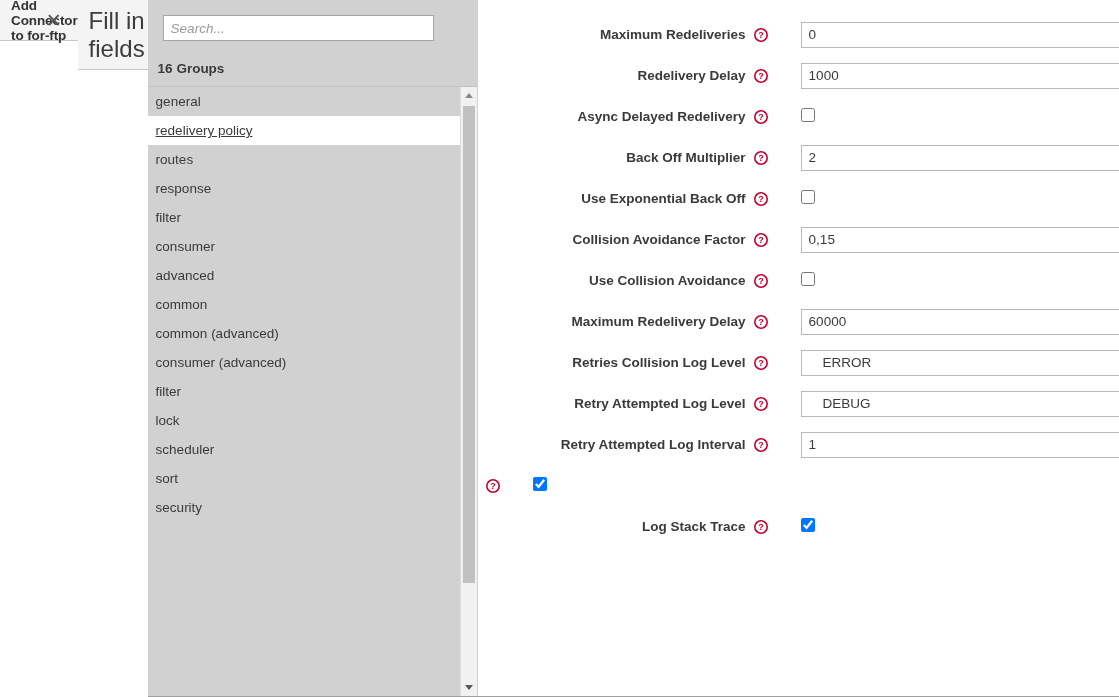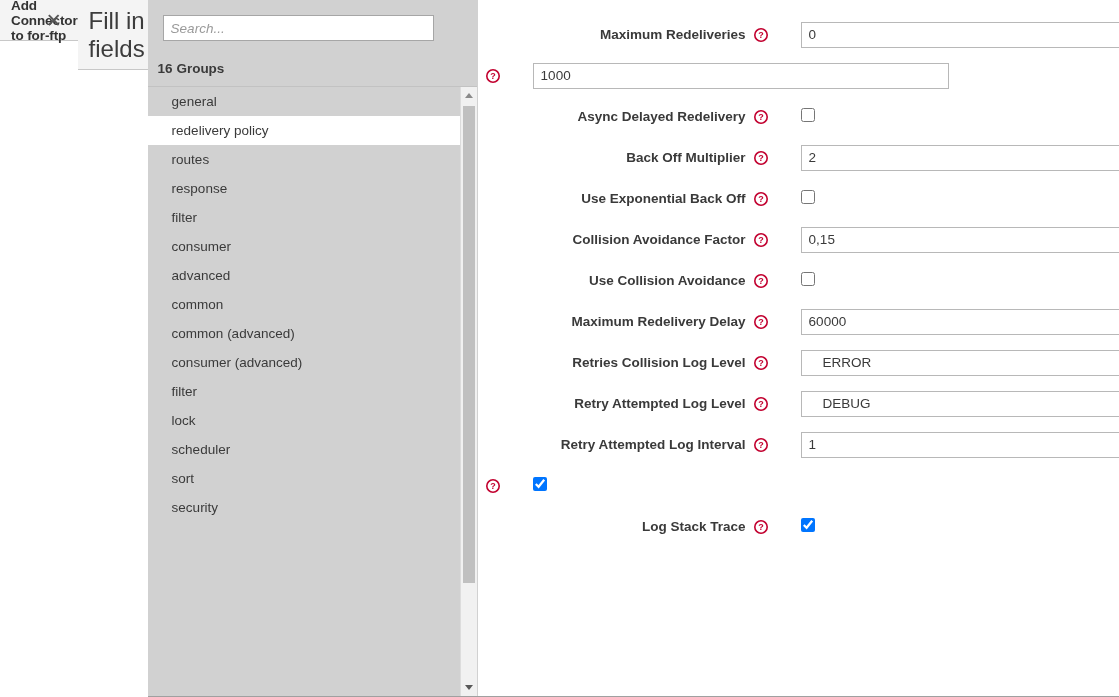--- a/index.html
+++ b/index.html
@@ -108,29 +108,30 @@
     border-top: 1px solid #c2c2c2;
   }
   .group-list {
     flex: 1 1 auto;
     overflow: hidden;
     background: #d1d1d1;
   }
   .group-item {
     height: 29px;
     line-height: 29px;
-    padding-left: 24px;
+    padding-left: 8px;
     font-size: 13.5px;
     color: #3a3a3a;
     cursor: pointer;
     background: #d1d1d1;
     white-space: nowrap;
   }
   .group-item.selected {
     background: #ffffff;
+    text-decoration: underline;
   }
 
   
   .vscroll {
     width: 17px; flex: 0 0 17px;
     background: #f1f1f1;
     border-left: 1px solid #dcdcdc;
     display: flex; flex-direction: column;
     position: relative;
   }
@@ -319,20 +320,21 @@
             <div class="field-label">Maximum Redeliveries</div>
             <span class="help-icon">
               <svg width="14" height="14" viewBox="0 0 14 14">
                 <circle cx="7" cy="7" r="6.2" fill="none" stroke="#c2002f" stroke-width="1.6"></circle>
                 <text x="7" y="10.3" text-anchor="middle" font-family="Liberation Sans, sans-serif" font-size="9" font-weight="bold" fill="#c2002f">?</text>
               </svg>
             </span>
             <div class="field-control"><input type="text" class="text-input" value="0" style=""></div>
           </div>
           <div class="field-row">
+            <div class="field-label">Redelivery Delay</div>
             <span class="help-icon">
               <svg width="14" height="14" viewBox="0 0 14 14">
                 <circle cx="7" cy="7" r="6.2" fill="none" stroke="#c2002f" stroke-width="1.6"></circle>
                 <text x="7" y="10.3" text-anchor="middle" font-family="Liberation Sans, sans-serif" font-size="9" font-weight="bold" fill="#c2002f">?</text>
               </svg>
             </span>
             <div class="field-control"><input type="text" class="text-input" value="1000" style=""></div>
           </div>
           <div class="field-row">
             <div class="field-label">Async Delayed Redelivery</div>

